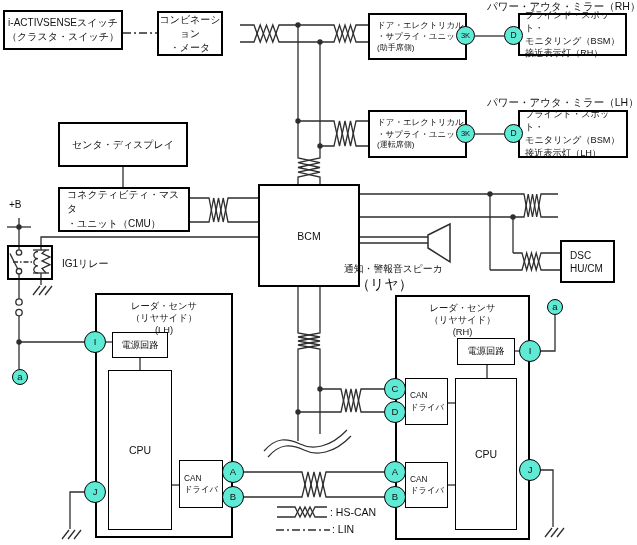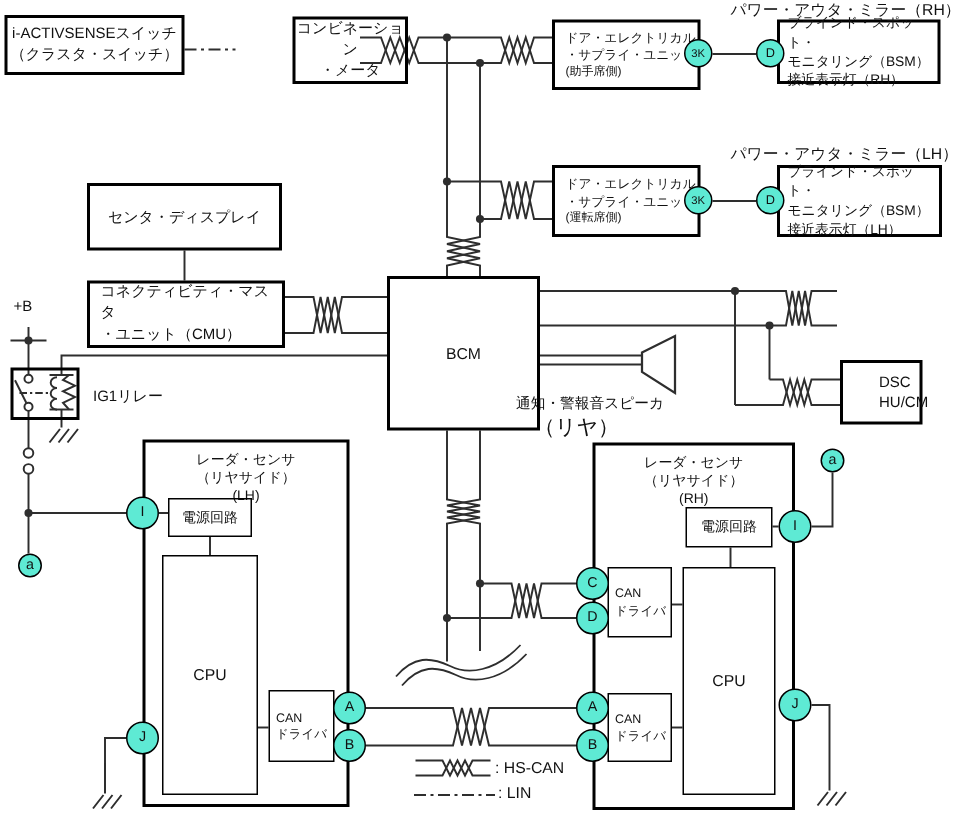--- a/index.html
+++ b/index.html
@@ -136,21 +136,21 @@
       <circle cx="320" cy="389" r="2.7"></circle>
         <circle cx="298" cy="412" r="2.7"></circle>
     </g>
   </svg>
 
   <div class="box" style="left:3px;top:10px;width:120px;height:40px;font-size:10px;line-height:1.4;">
     <div>i-ACTIVSENSEスイッチ</div>
     <div>（クラスタ・スイッチ）</div>
   </div>
 
-  <div class="box" style="left:157px;top:11px;width:77px;height:45px;font-size:10px;line-height:1.4;margin-left:38px;">
+  <div class="box" style="left:157px;top:11px;width:66px;height:45px;font-size:10px;line-height:1.4;">
     <div>コンビネーション</div>
     <div>・メータ</div>
   </div>
 
   <div class="box lalign" style="left:368px;top:13px;width:99px;height:47px;font-size:8.5px;line-height:1.35;padding-left:7px;">
     <div>ドア・エレクトリカル</div>
     <div>・サプライ・ユニット</div>
     <div style="font-size:8px;">(助手席側)</div>
   </div>
 
@@ -179,21 +179,21 @@
   <div class="box lalign" style="left:58px;top:187px;width:132px;height:45px;font-size:10px;line-height:1.45;padding-left:7px;">
     <div>コネクティビティ・マスタ</div>
     <div>・ユニット（CMU）</div>
   </div>
 
   <div class="box" style="left:258px;top:184px;width:102px;height:103px;font-size:10.5px;">
     <div>BCM</div>
   </div>
 
 
-  <div class="box lalign" style="left:560px;top:240px;width:55px;height:43px;font-size:10px;line-height:1.3;padding-left:24px;">
+  <div class="box lalign" style="left:560px;top:240px;width:55px;height:43px;font-size:10px;line-height:1.3;padding-left:8px;">
     <div>DSC</div>
     <div>HU/CM</div>
   </div>
 
   <div class="box tjust" style="left:95px;top:293px;width:138px;height:245px;font-size:9.3px;line-height:1.3;padding-top:5px;">
     <div>レーダ・センサ</div>
     <div>（リヤサイド）</div>
     <div>(LH)</div>
   </div>
 

